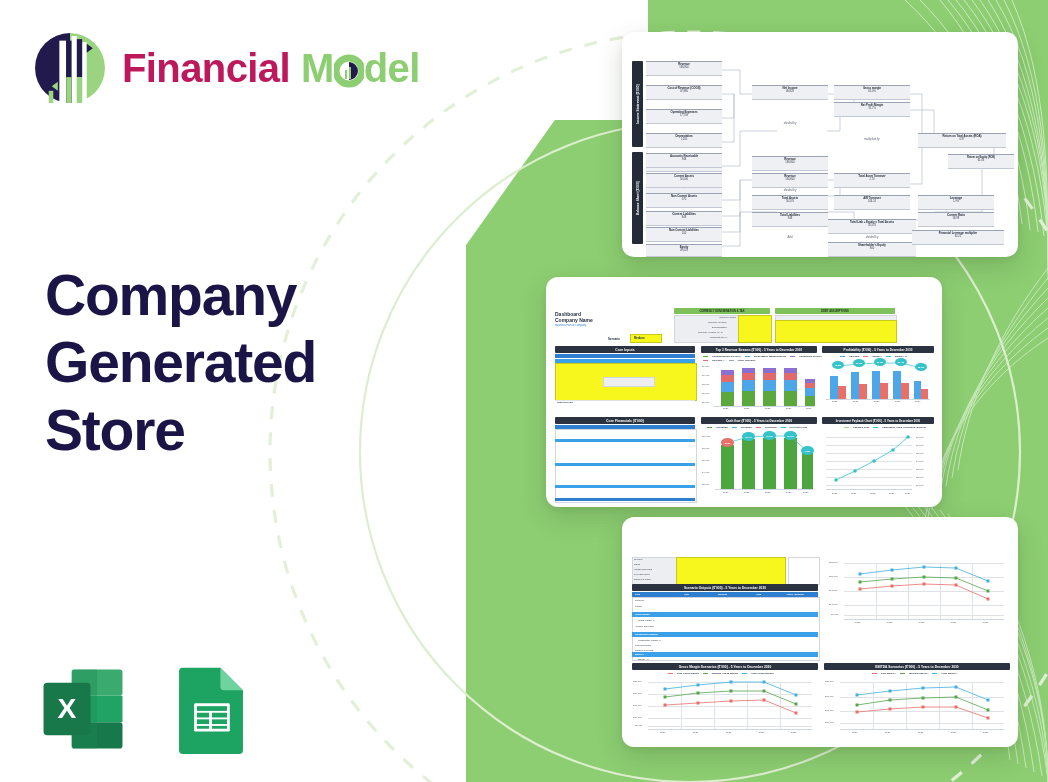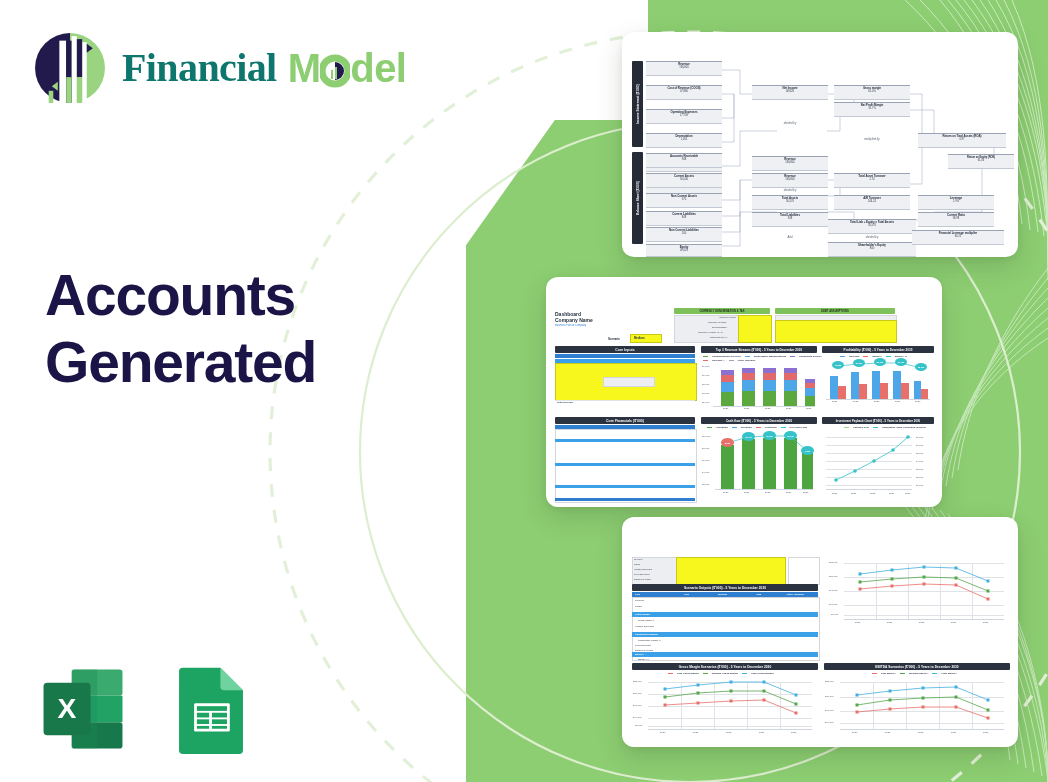--- a/index.html
+++ b/index.html
@@ -20,21 +20,21 @@
   
   .arcs{position:absolute;left:0;top:0;width:1048px;height:782px;}
 
   
   .brand{
     position:absolute;left:32px;top:30px;display:flex;align-items:center;gap:14px;
   }
   .brand-mark{width:76px;height:76px;flex:0 0 76px;}
   .brand-text{font-size:40px;font-weight:700;letter-spacing:-0.6px;line-height:1;
     display:flex;align-items:center;}
-  .bt-dark{color:#0f766e;font-family:Liberation Serif, serif;}
+  .bt-dark{color:#be185d;}
   .bt-green{color:#8DCE72;display:inline-flex;align-items:center;}
   .o-wrap{position:relative;display:inline-block;width:30px;height:40px;}
   .o-wrap svg{position:absolute;left:0;top:0;}
 
   .headline{
     position:absolute;left:45px;top:262px;width:380px;
     color:#1B1446;font-size:57px;line-height:1.18;font-weight:700;
     letter-spacing:-1.2px;
   }
   .headline div{white-space:nowrap;}
@@ -207,22 +207,23 @@
               <rect x="11" y="22" width="2" height="9" fill="#8DCE72"></rect>
               <rect x="15" y="19" width="2" height="12" fill="#8DCE72"></rect>
             </svg>
           </span>
           <span>del</span>
       </span>
     </div>
   </div>
 
   <div class="headline">
-    <div>Accounts</div>
+    <div>Company</div>
     <div>Generated</div>
+    <div>Store</div>
   </div>
 
   <div class="app-icons">
     <svg class="app-icon" viewBox="0 0 100 100">
       <rect x="38" y="8" width="54" height="28" rx="3" fill="#3AAA6E"></rect>
       <rect x="38" y="36" width="54" height="28" fill="#21A366"></rect>
       <rect x="38" y="64" width="54" height="28" rx="3" fill="#17794B"></rect>
       <rect x="38" y="8" width="27" height="84" fill="#1E8A55" opacity="0.35"></rect>
       <rect x="8" y="22" width="50" height="56" rx="4" fill="#19784A"></rect>
       <text x="33" y="60" font-family="'Liberation Sans',sans-serif" font-size="30" font-weight="700" fill="#ffffff" text-anchor="middle">X</text>

